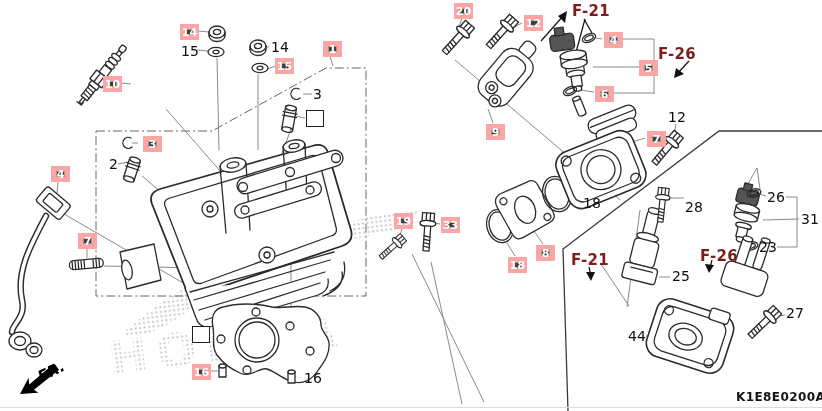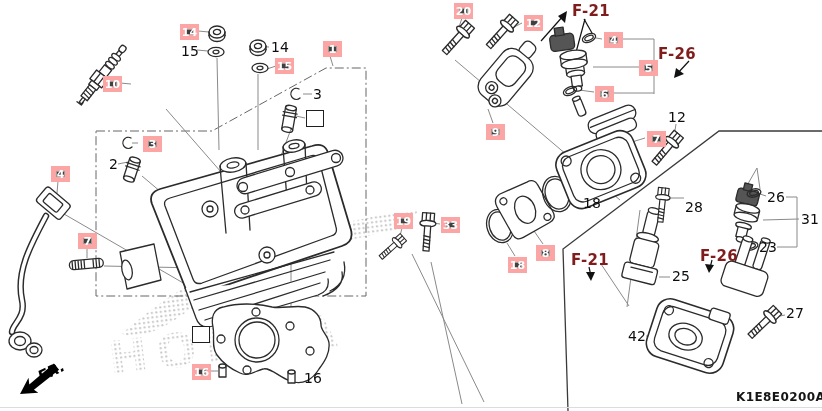--- a/index.html
+++ b/index.html
@@ -402,21 +402,21 @@
       <div class="pl" style="left: 583px; top: 195px;">18</div>
       <div class="co" style="left: 508px; top: 257px;">18</div>
       <div class="co" style="left: 536px; top: 245px;">8</div>
       <div class="ref" style="left: 571px; top: 251px;">F-21</div>
       <div class="ref" style="left: 700px; top: 247px;">F-26</div>
       <div class="pl" style="left: 672px; top: 268px; text-align: right;">25</div>
       <div class="pl" style="left: 685px; top: 199px;">28</div>
       <div class="pl" style="left: 767px; top: 189px;">26</div>
       <div class="pl" style="left: 801px; top: 211px;">31</div>
       <div class="pl" style="left: 759px; top: 239px;">23</div>
-      <div class="pl" style="left: 628px; top: 328px;">42</div>
+      <div class="pl" style="left: 628px; top: 328px;">44</div>
       <div class="pl" style="left: 786px; top: 305px; text-align: center;">27</div>
       <div class="eb" style="left: 306px; top: 110px;"></div>
       <div class="eb" style="left: 192px; top: 326px;"></div>
     </div>
 
   <div class="code">K1E8E0200A</div>
 
   <div class="baseline"></div>
 </div>
 

